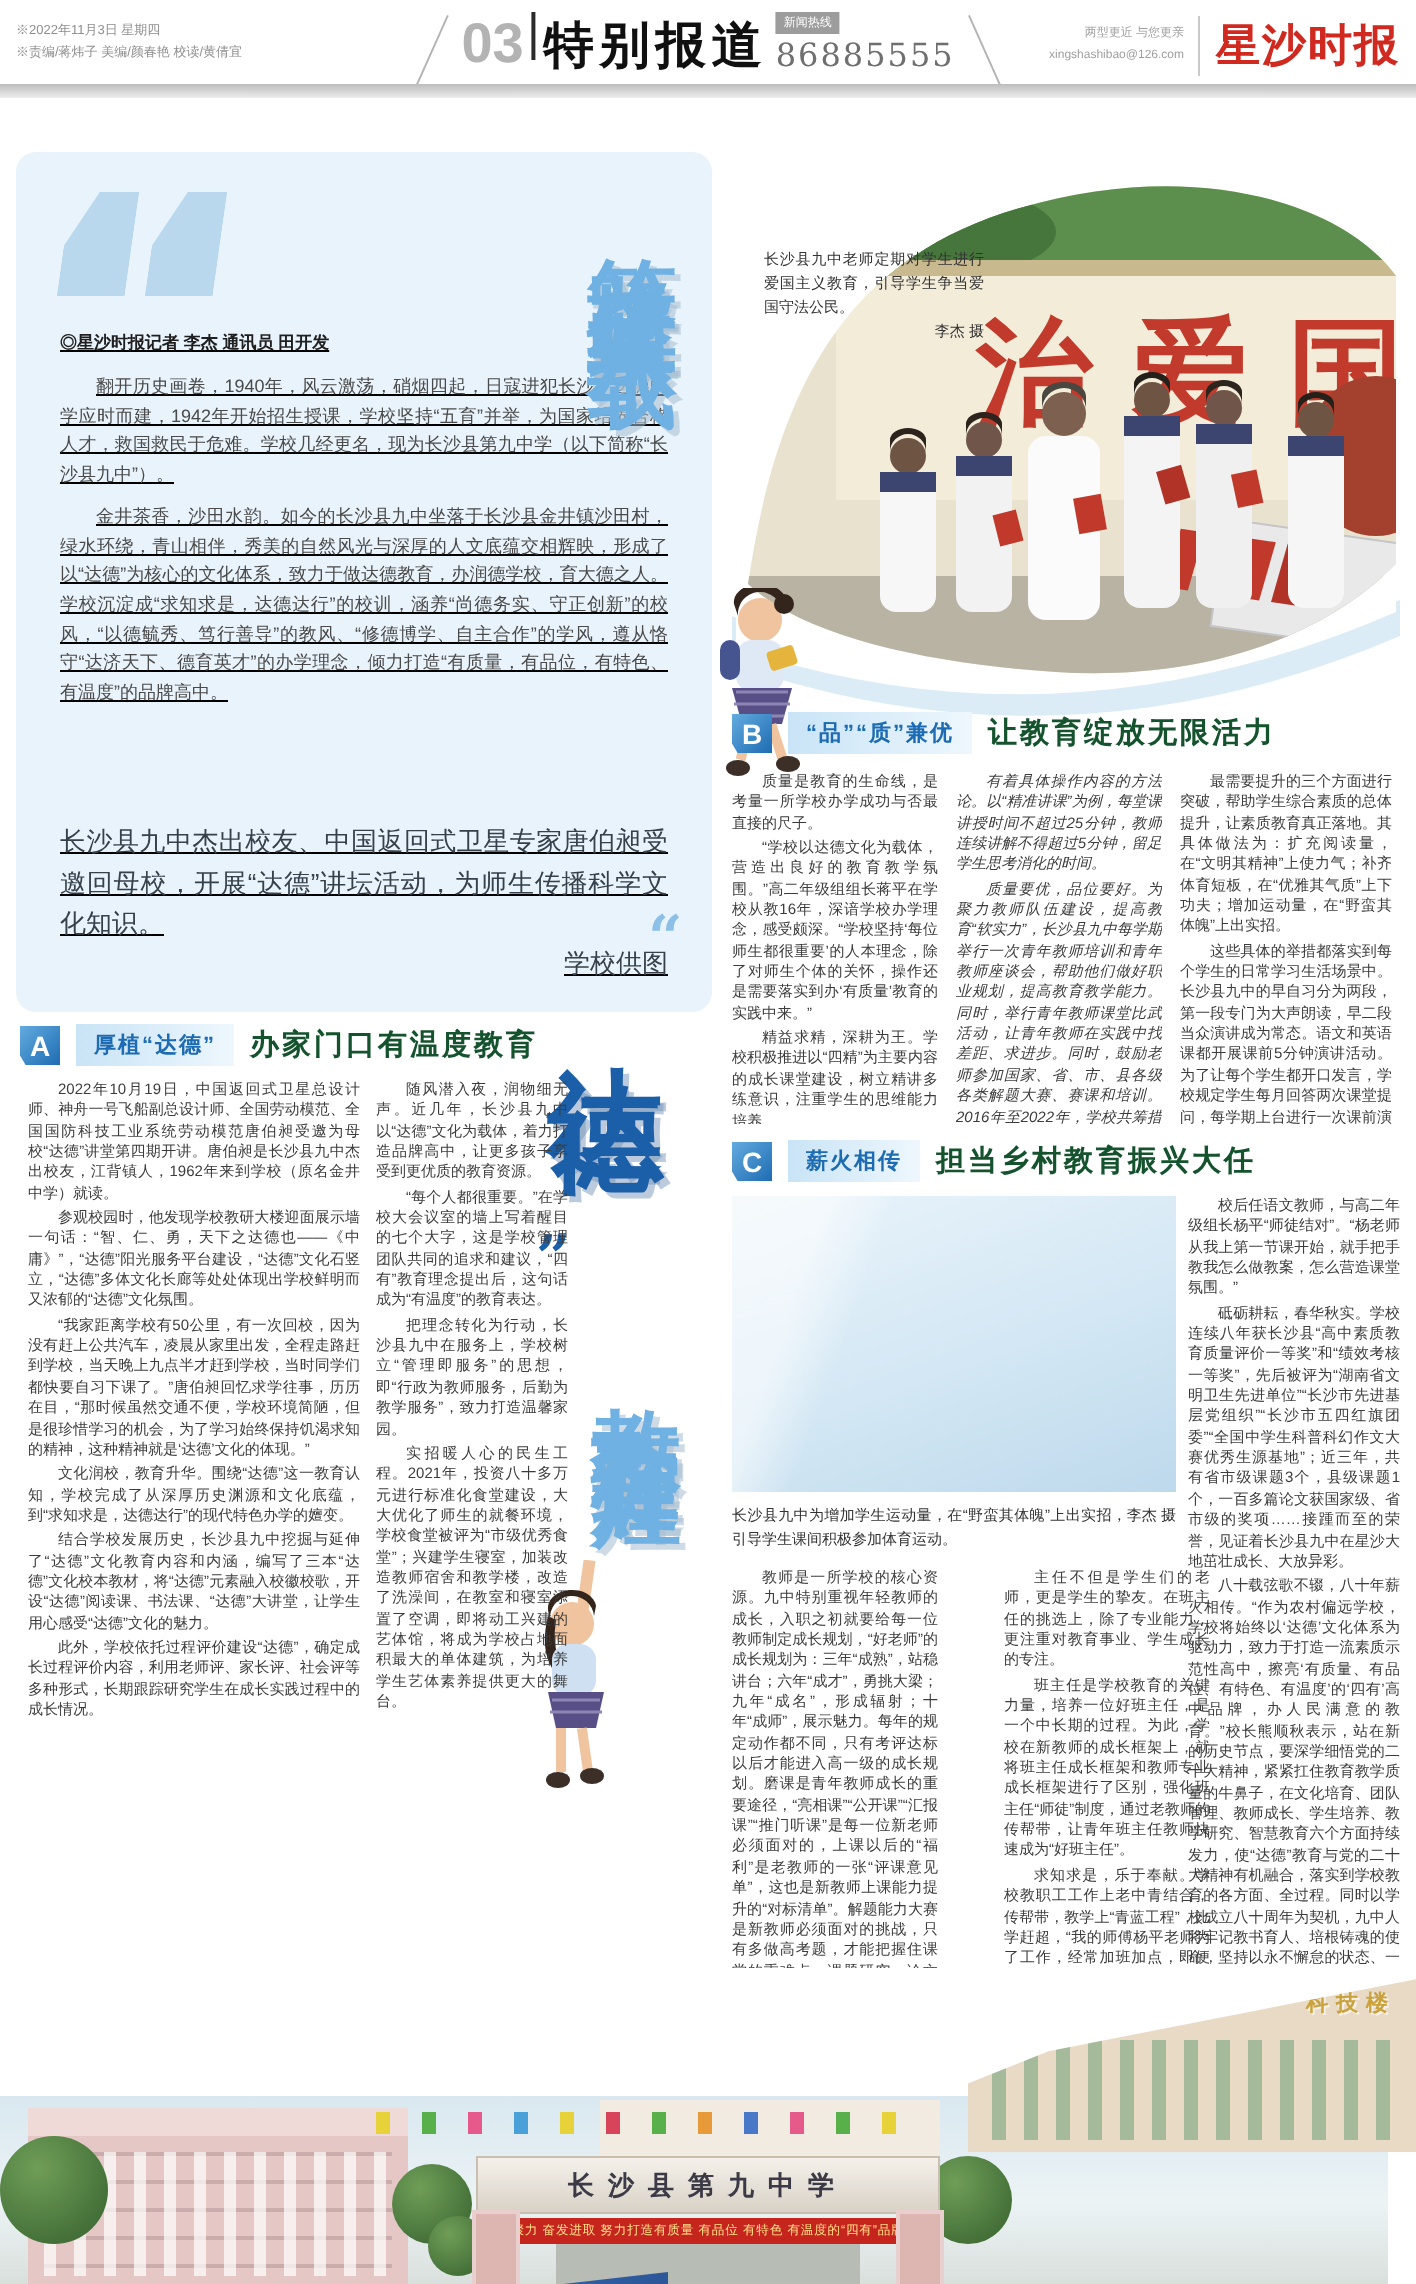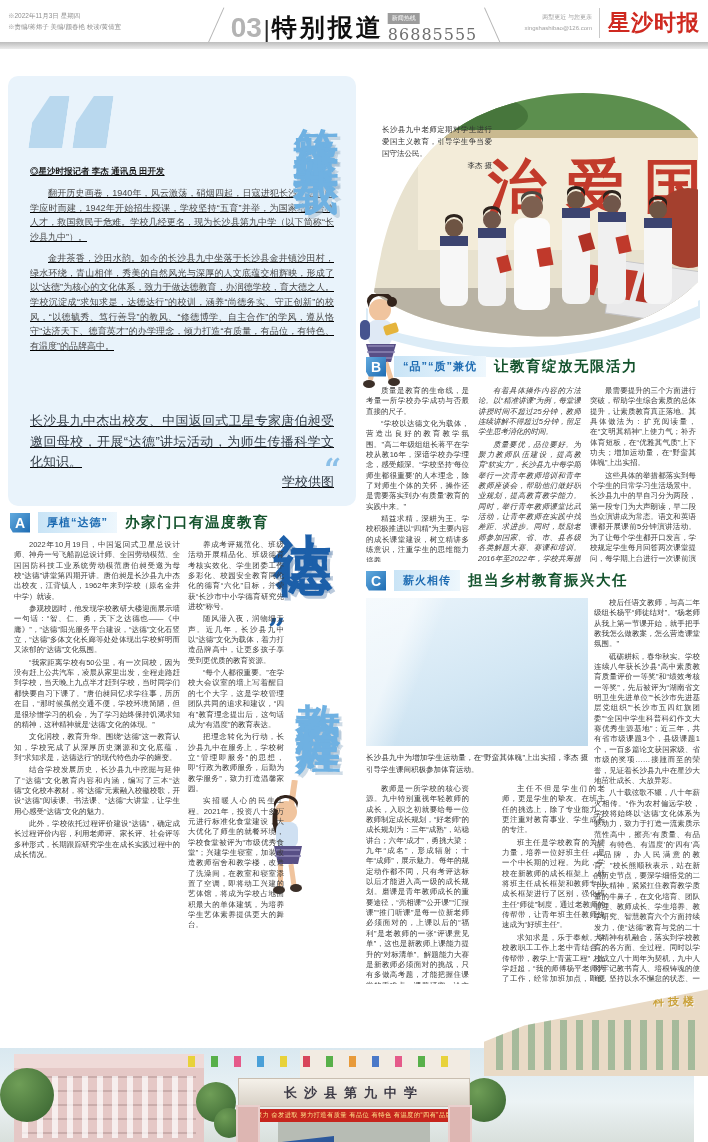--- a/index.html
+++ b/index.html
@@ -2,21 +2,21 @@
 <html><head>
 <meta charset="utf-8">
 <style>
   html,body{margin:0;padding:0;background:#9a9a9a;}
   .page{position:relative;width:708px;height:1142px;margin:0 auto;background:#fff;
         font-family:"Liberation Sans",sans-serif;overflow:hidden;}
 
   
   .mh-left{position:absolute;left:8px;top:10px;font-size:6.5px;color:#8f8f8f;line-height:1.7;}
   .mh-center{position:absolute;left:50%;top:6px;transform:translateX(-50%);
-             display:flex;align-items:flex-end;gap:4px;white-space:nowrap;}
+             display:flex;align-items:flex-start;gap:4px;white-space:nowrap;}
   .mh-center .slant{width:1px;height:38px;background:#b5b5b5;}
   .slant.l{transform:rotate(24deg);margin-right:10px;}
   .slant.r{transform:rotate(-24deg);margin-left:10px;}
   .pageno{font-size:28px;color:#b3b3b3;font-weight:bold;}
   .mh-vline{width:2px;height:24px;background:#2b2b2b;}
   .secname{font-size:25px;font-weight:900;color:#101010;letter-spacing:3px;}
   .hotline{display:flex;flex-direction:column;align-items:flex-start;gap:1px;}
   .hl-label{font-size:6px;color:#fff;background:#9c9c9c;padding:1px 4px;}
   .hl-num{font-size:16px;color:#6f6f6f;font-family:"DejaVu Serif",serif;letter-spacing:1px;}
   .mh-right{position:absolute;right:8px;top:8px;display:flex;align-items:center;gap:7px;}
@@ -293,21 +293,20 @@
   </div>
   <div class="col" style="left:14px;top:540px;width:166px;height:450px;">
     <p>2022年10月19日，中国返回式卫星总设计师、神舟一号飞船副总设计师、全国劳动模范、全国国防科技工业系统劳动模范唐伯昶受邀为母校“达德”讲堂第四期开讲。唐伯昶是长沙县九中杰出校友，江背镇人，1962年来到学校（原名金井中学）就读。</p>
     <p>参观校园时，他发现学校教研大楼迎面展示墙一句话：“智、仁、勇，天下之达德也——《中庸》”，“达德”阳光服务平台建设，“达德”文化石竖立，“达德”多体文化长廊等处处体现出学校鲜明而又浓郁的“达德”文化氛围。</p>
     <p>“我家距离学校有50公里，有一次回校，因为没有赶上公共汽车，凌晨从家里出发，全程走路赶到学校，当天晚上九点半才赶到学校，当时同学们都快要自习下课了。”唐伯昶回忆求学往事，历历在目，“那时候虽然交通不便，学校环境简陋，但是很珍惜学习的机会，为了学习始终保持饥渴求知的精神，这种精神就是‘达德’文化的体现。”</p>
     <p>文化润校，教育升华。围绕“达德”这一教育认知，学校完成了从深厚历史渊源和文化底蕴，到“求知求是，达德达行”的现代特色办学的嬗变。</p>
     <p>结合学校发展历史，长沙县九中挖掘与延伸了“达德”文化教育内容和内涵，编写了三本“达德”文化校本教材，将“达德”元素融入校徽校歌，开设“达德”阅读课、书法课、“达德”大讲堂，让学生用心感受“达德”文化的魅力。</p>
     <p>此外，学校依托过程评价建设“达德”，确定成长过程评价内容，利用老师评、家长评、社会评等多种形式，长期跟踪研究学生在成长实践过程中的成长情况。</p>
   </div>
   <div class="col" style="left:188px;top:540px;width:96px;height:450px;">
-    <p>养成考评规范化、班级活动开展精品化、班级德育考核实效化、学生团委工作多彩化、校园安全教育同伦化的德育“六化”目标，并荣获“长沙市中小学德育研究先进校”称号。</p>
     <p>随风潜入夜，润物细无声。近几年，长沙县九中以“达德”文化为载体，着力打造品牌高中，让更多孩子享受到更优质的教育资源。</p>
     <p>“每个人都很重要。”在学校大会议室的墙上写着醒目的七个大字，这是学校管理团队共同的追求和建议，“四有”教育理念提出后，这句话成为“有温度”的教育表达。</p>
     <p>把理念转化为行动，长沙县九中在服务上，学校树立“管理即服务”的思想，即“行政为教师服务，后勤为教学服务”，致力打造温馨家园。</p>
     <p>实招暖人心的民生工程。2021年，投资八十多万元进行标准化食堂建设，大大优化了师生的就餐环境，学校食堂被评为“市级优秀食堂”；兴建学生寝室，加装改造教师宿舍和教学楼，改造了洗澡间，在教室和寝室添置了空调，即将动工兴建的艺体馆，将成为学校占地面积最大的单体建筑，为培养学生艺体素养提供更大的舞台。</p>
   </div>
 
   <div class="sec-head" style="left:366px;top:356px;">
     <span class="tag">B</span>
     <span class="lbl">“品”“质”兼优</span>
     <span class="ttl">让教育绽放无限活力</span>

